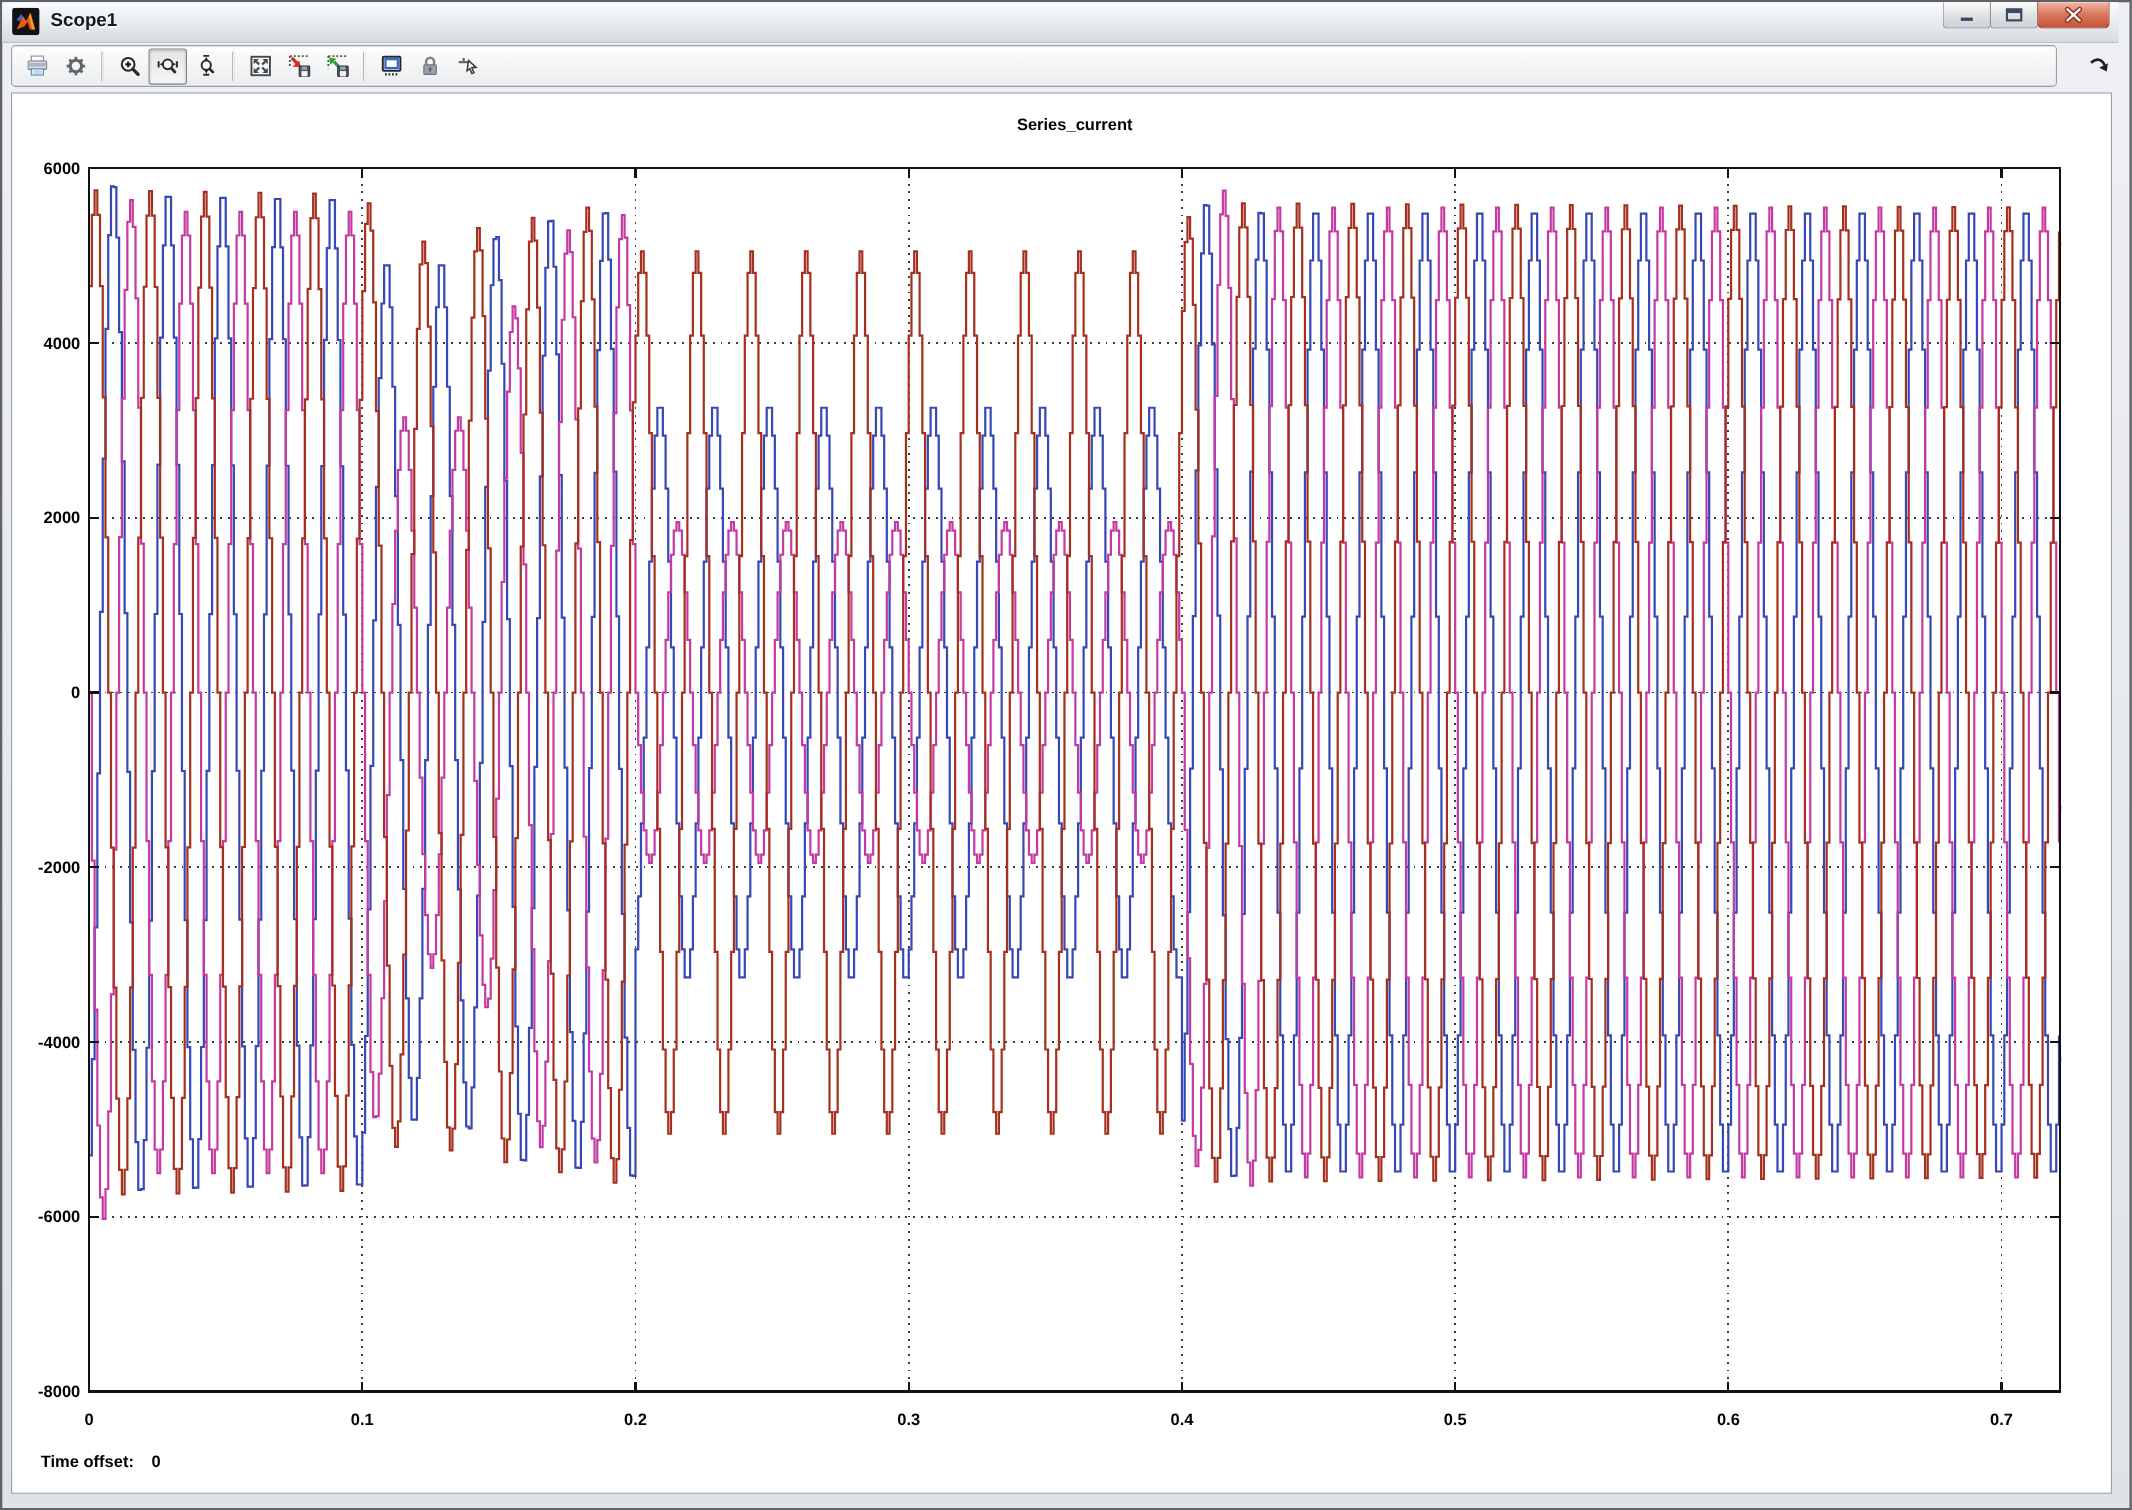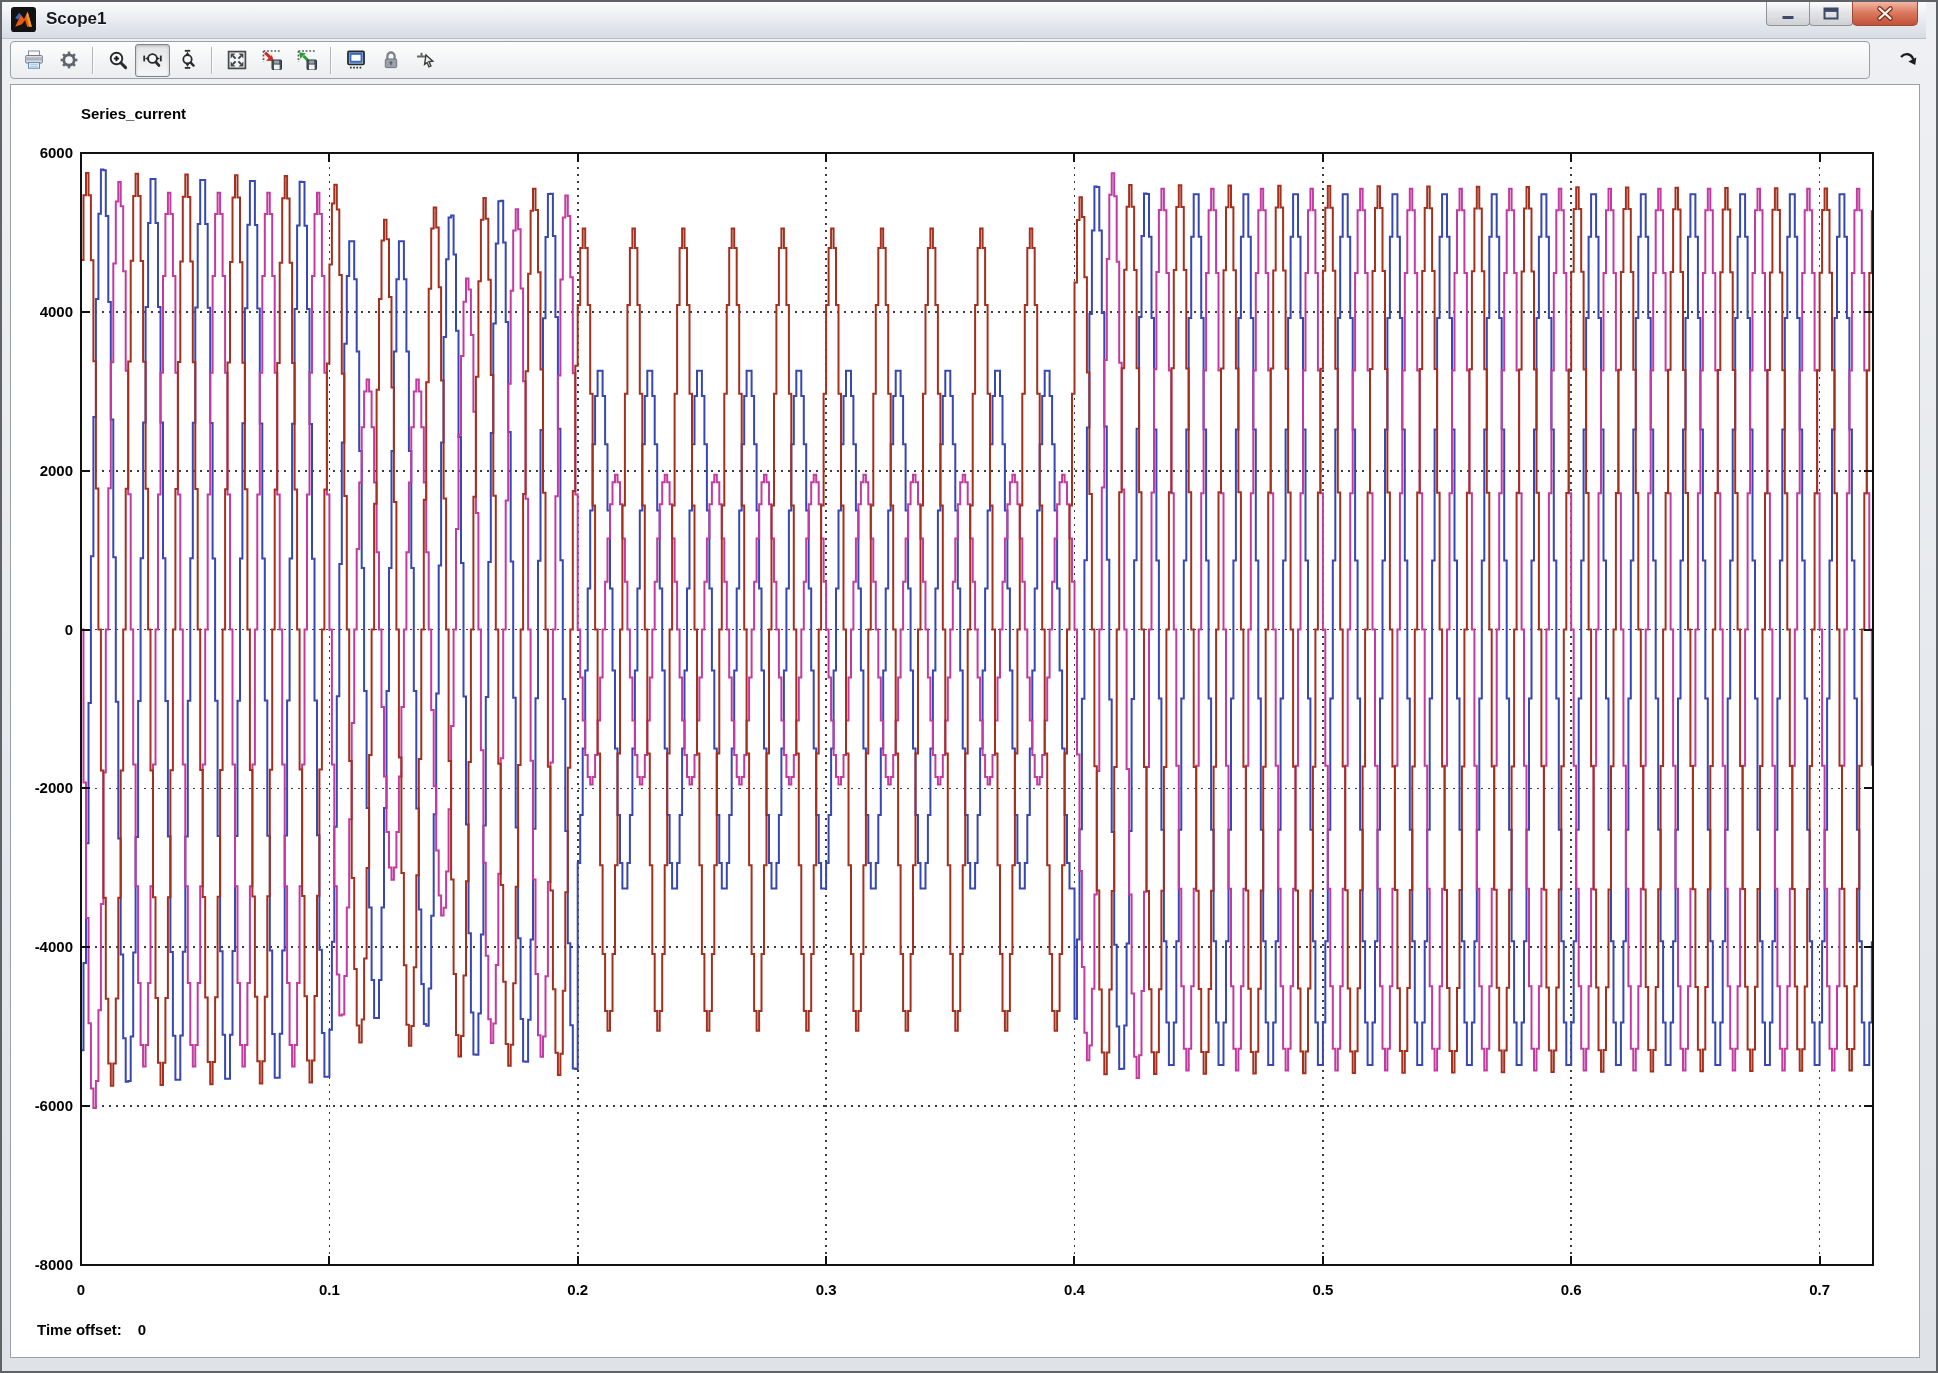--- a/index.html
+++ b/index.html
@@ -30,21 +30,21 @@
   .tb-btn.pressed{border-color:#7f858a;background:linear-gradient(#e3e5e7,#f4f6f7);
     box-shadow:inset 0 1px 3px rgba(0,0,0,.22);}
   .tb-sep{width:1px;height:27px;background:#b2b6b9;border-right:1px solid #fcfcfc;
     margin:0 6px;flex:0 0 auto;}
   .dock-btn{position:absolute;top:45px;right:12px;width:30px;height:26px;
     display:flex;align-items:center;justify-content:center;}
   
   .canvas{position:absolute;left:8px;top:82px;width:1908px;height:1272px;
     box-sizing:content-box;background:#fff;border:1px solid #9aa0a6;}
   .plot-svg{position:absolute;left:0;top:0;}
-  .plot-title{position:absolute;left:70px;top:20px;width:1792px;text-align:left;
+  .plot-title{position:absolute;left:70px;top:20px;width:1792px;text-align:center;
     font-size:15px;font-weight:700;color:#000;}
   .time-offset{position:absolute;left:5px;top:1236px;font-size:15px;font-weight:700;
     color:#000;margin-left:21px;}
   .time-offset .val{margin-left:16px;}
   .ticklabel{font-family:"Liberation Sans",sans-serif;font-size:15px;font-weight:700;fill:#000;}
 </style>
 </head>
 <body>
 
 <div class="window">

